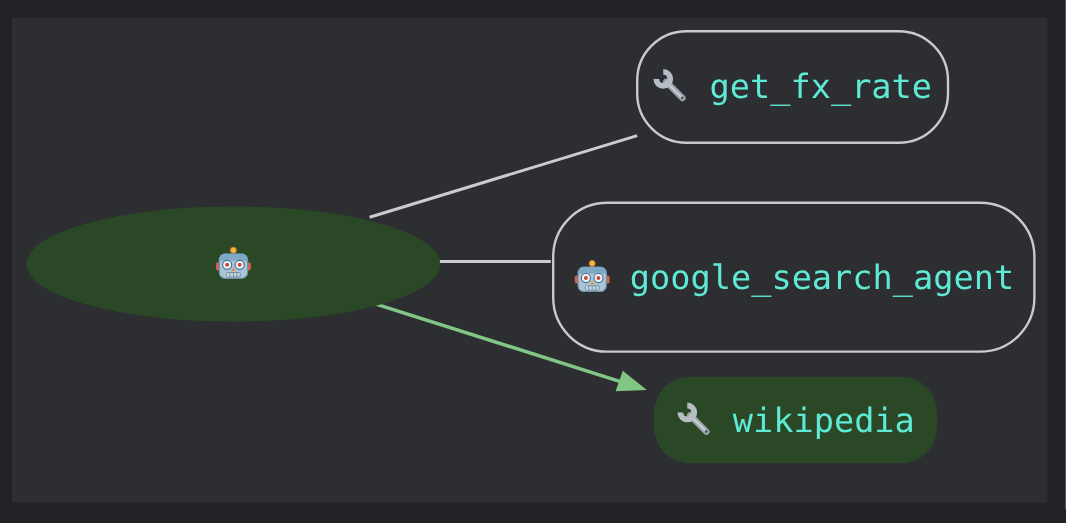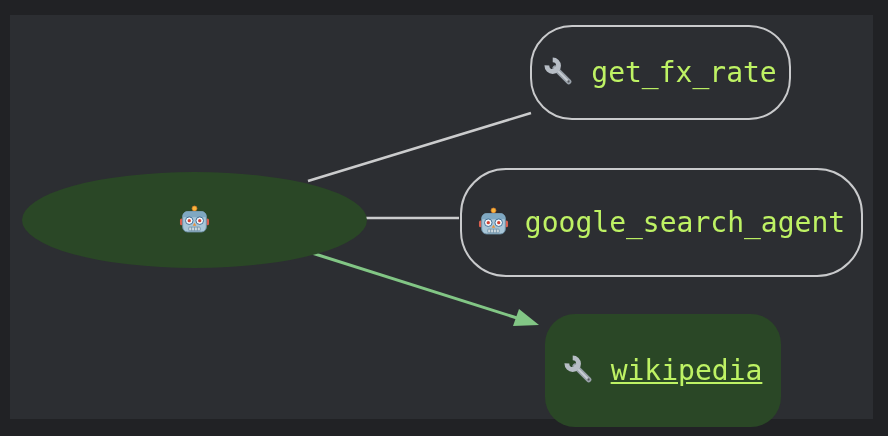--- a/index.html
+++ b/index.html
@@ -21,21 +21,21 @@
     position: absolute;
     left: 0; top: 0;
     width: 888px; height: 436px;
   }
   .node {
     position: absolute;
     display: flex;
     align-items: center;
     justify-content: center;
     column-gap: 16px;
-    color: #bef264;
+    color: #5eead4;
     font-size: 28px;
     white-space: nowrap;
     box-sizing: border-box;
     cursor: default;
   }
   .node .icon { display: flex; align-items: center; }
   .node .icon svg { width: 31px; height: 31px; }
   .node-root {
     left: 22px; top: 172px;
     width: 345px; height: 96px;
@@ -43,30 +43,29 @@
     border-radius: 50%;
   }
   .node-fx {
     left: 530px; top: 25px;
     width: 261px; height: 95px;
     border: 2.5px solid #c9cacc;
     border-radius: 42px;
   }
   .node-gsa {
     left: 460px; top: 168px;
-    width: 403px; height: 109px;
+    width: 403px; height: 126px;
     border: 2.5px solid #c9cacc;
     border-radius: 46px;
   }
   .node-wiki {
     left: 545px; top: 314px;
-    width: 236px; height: 113px;
+    width: 236px; height: 72px;
     background: #2a4726;
     border-radius: 30px;
-    text-decoration: underline;
   }
 </style>
 </head>
 <body>
 
 <div class="stage">
 
   <div class="panel"></div>
 
   <svg class="edges" viewBox="0 0 888 436">

